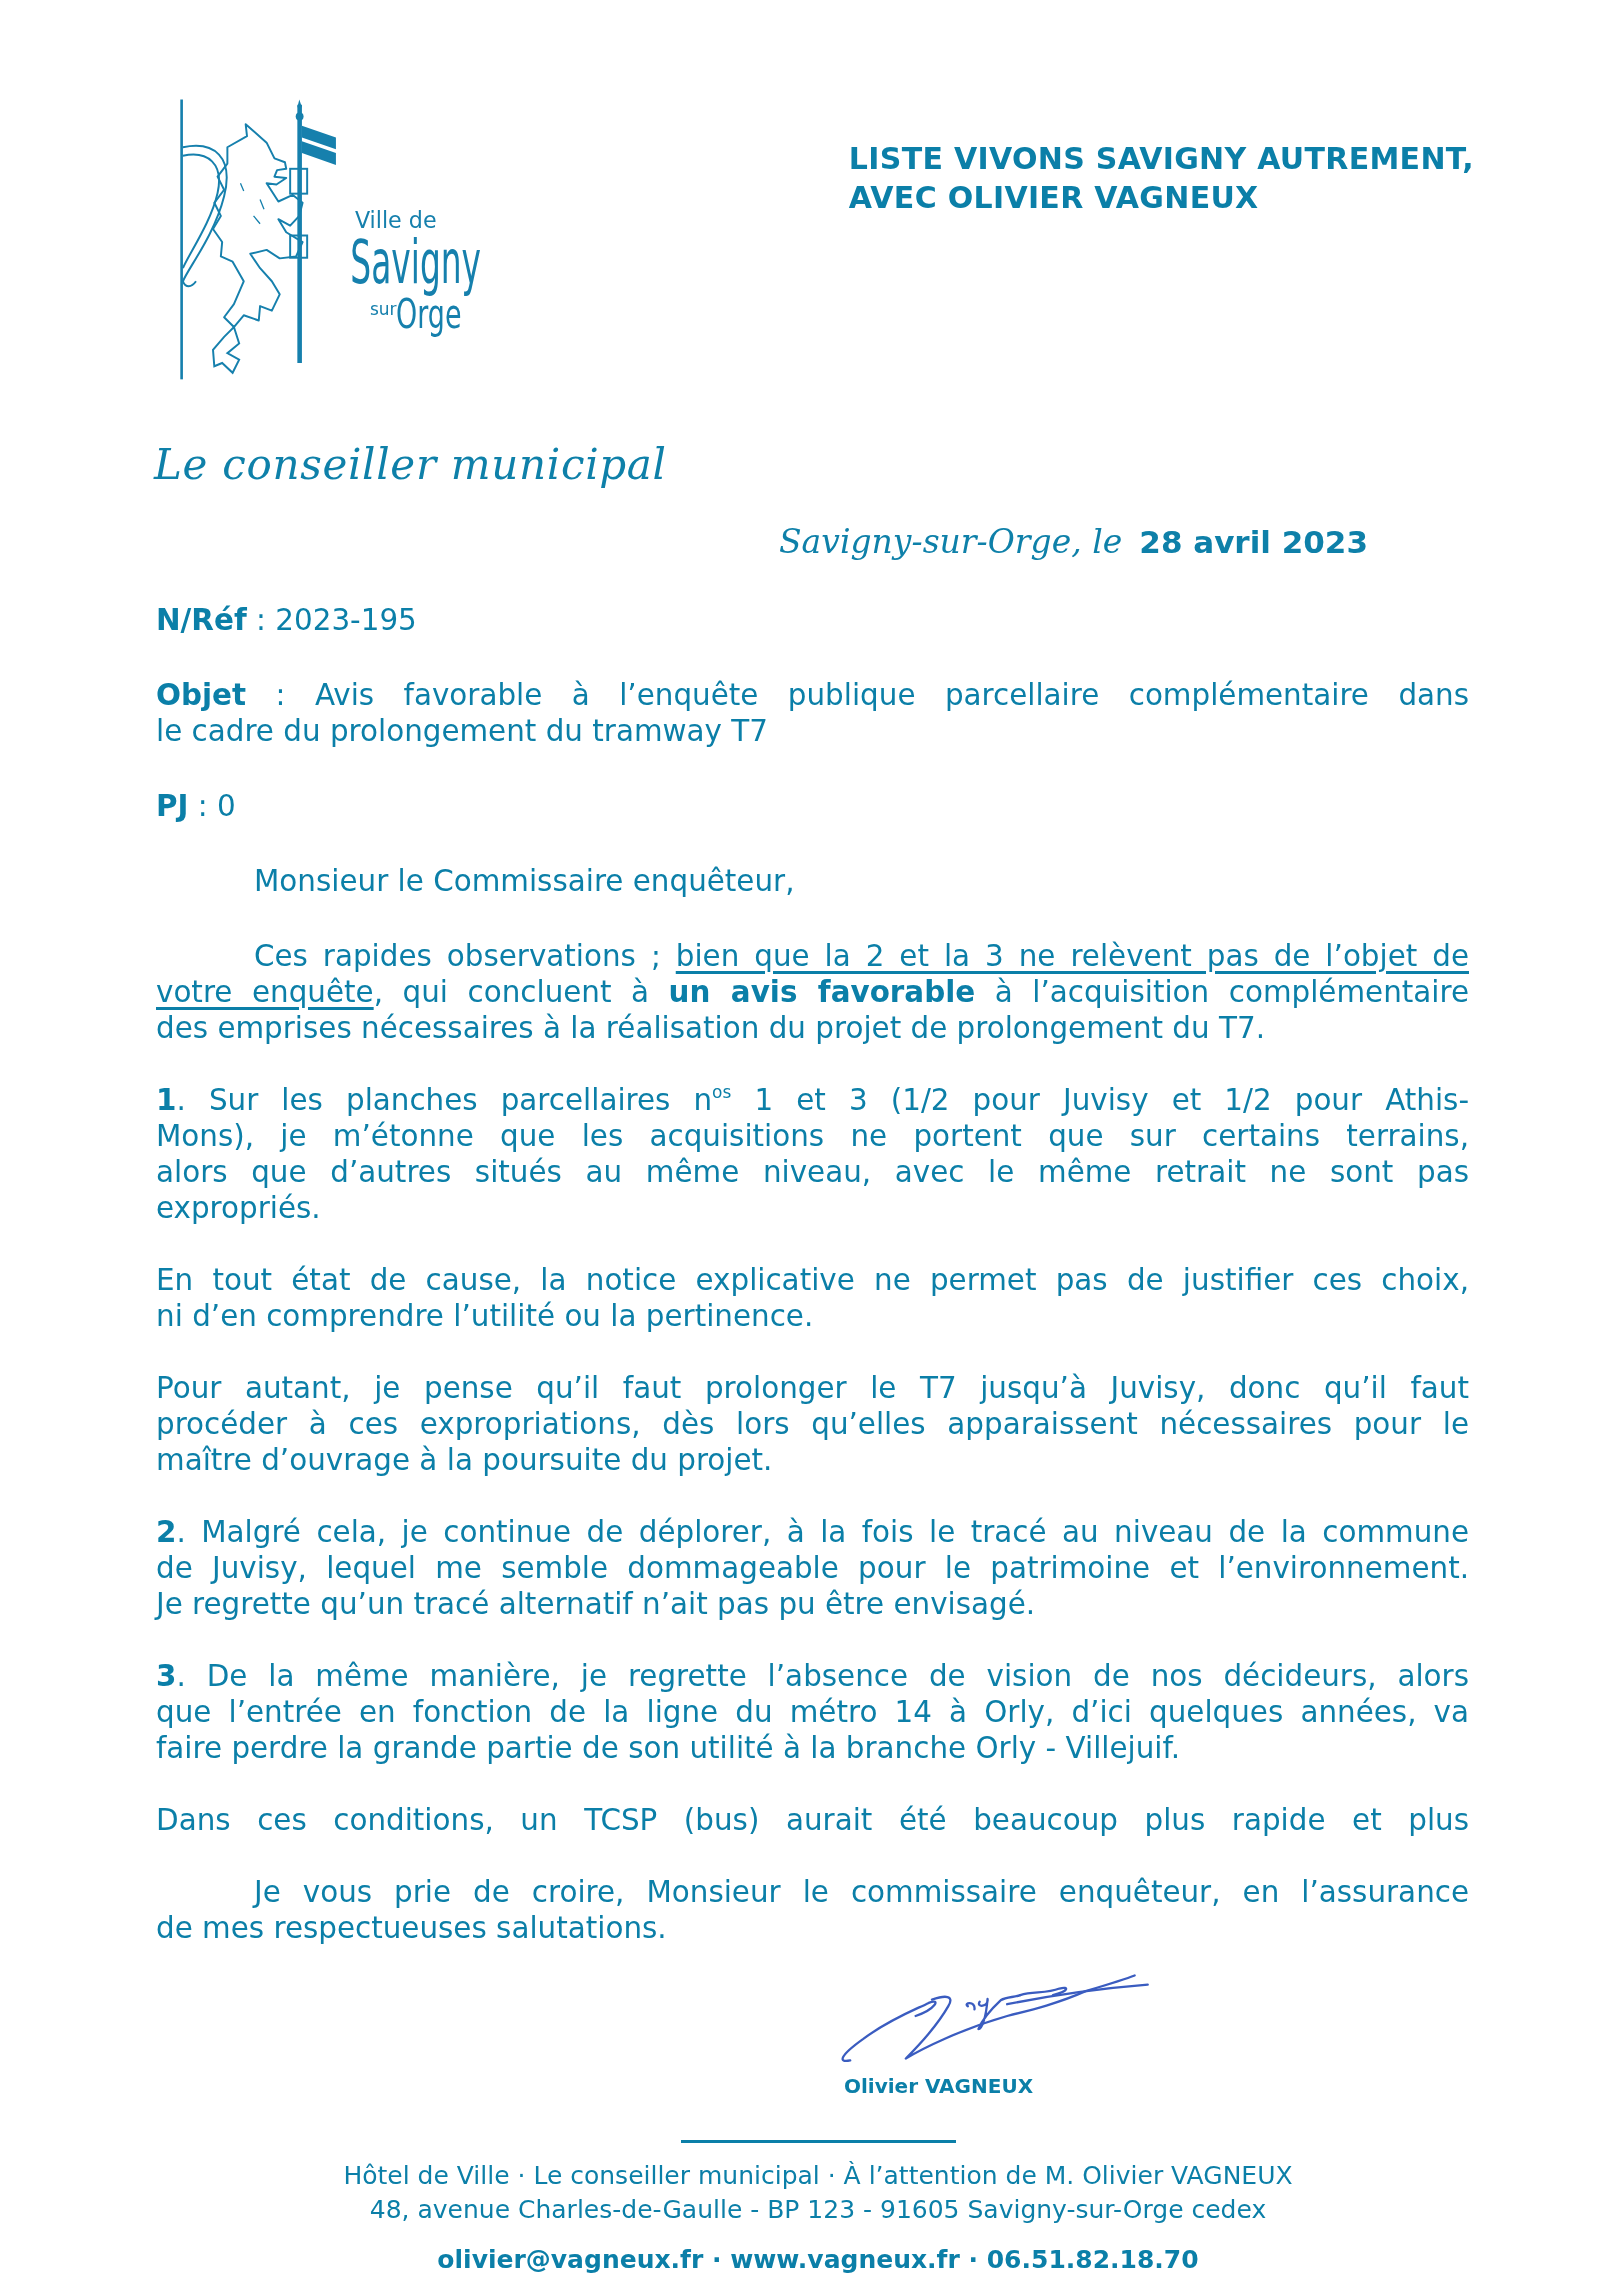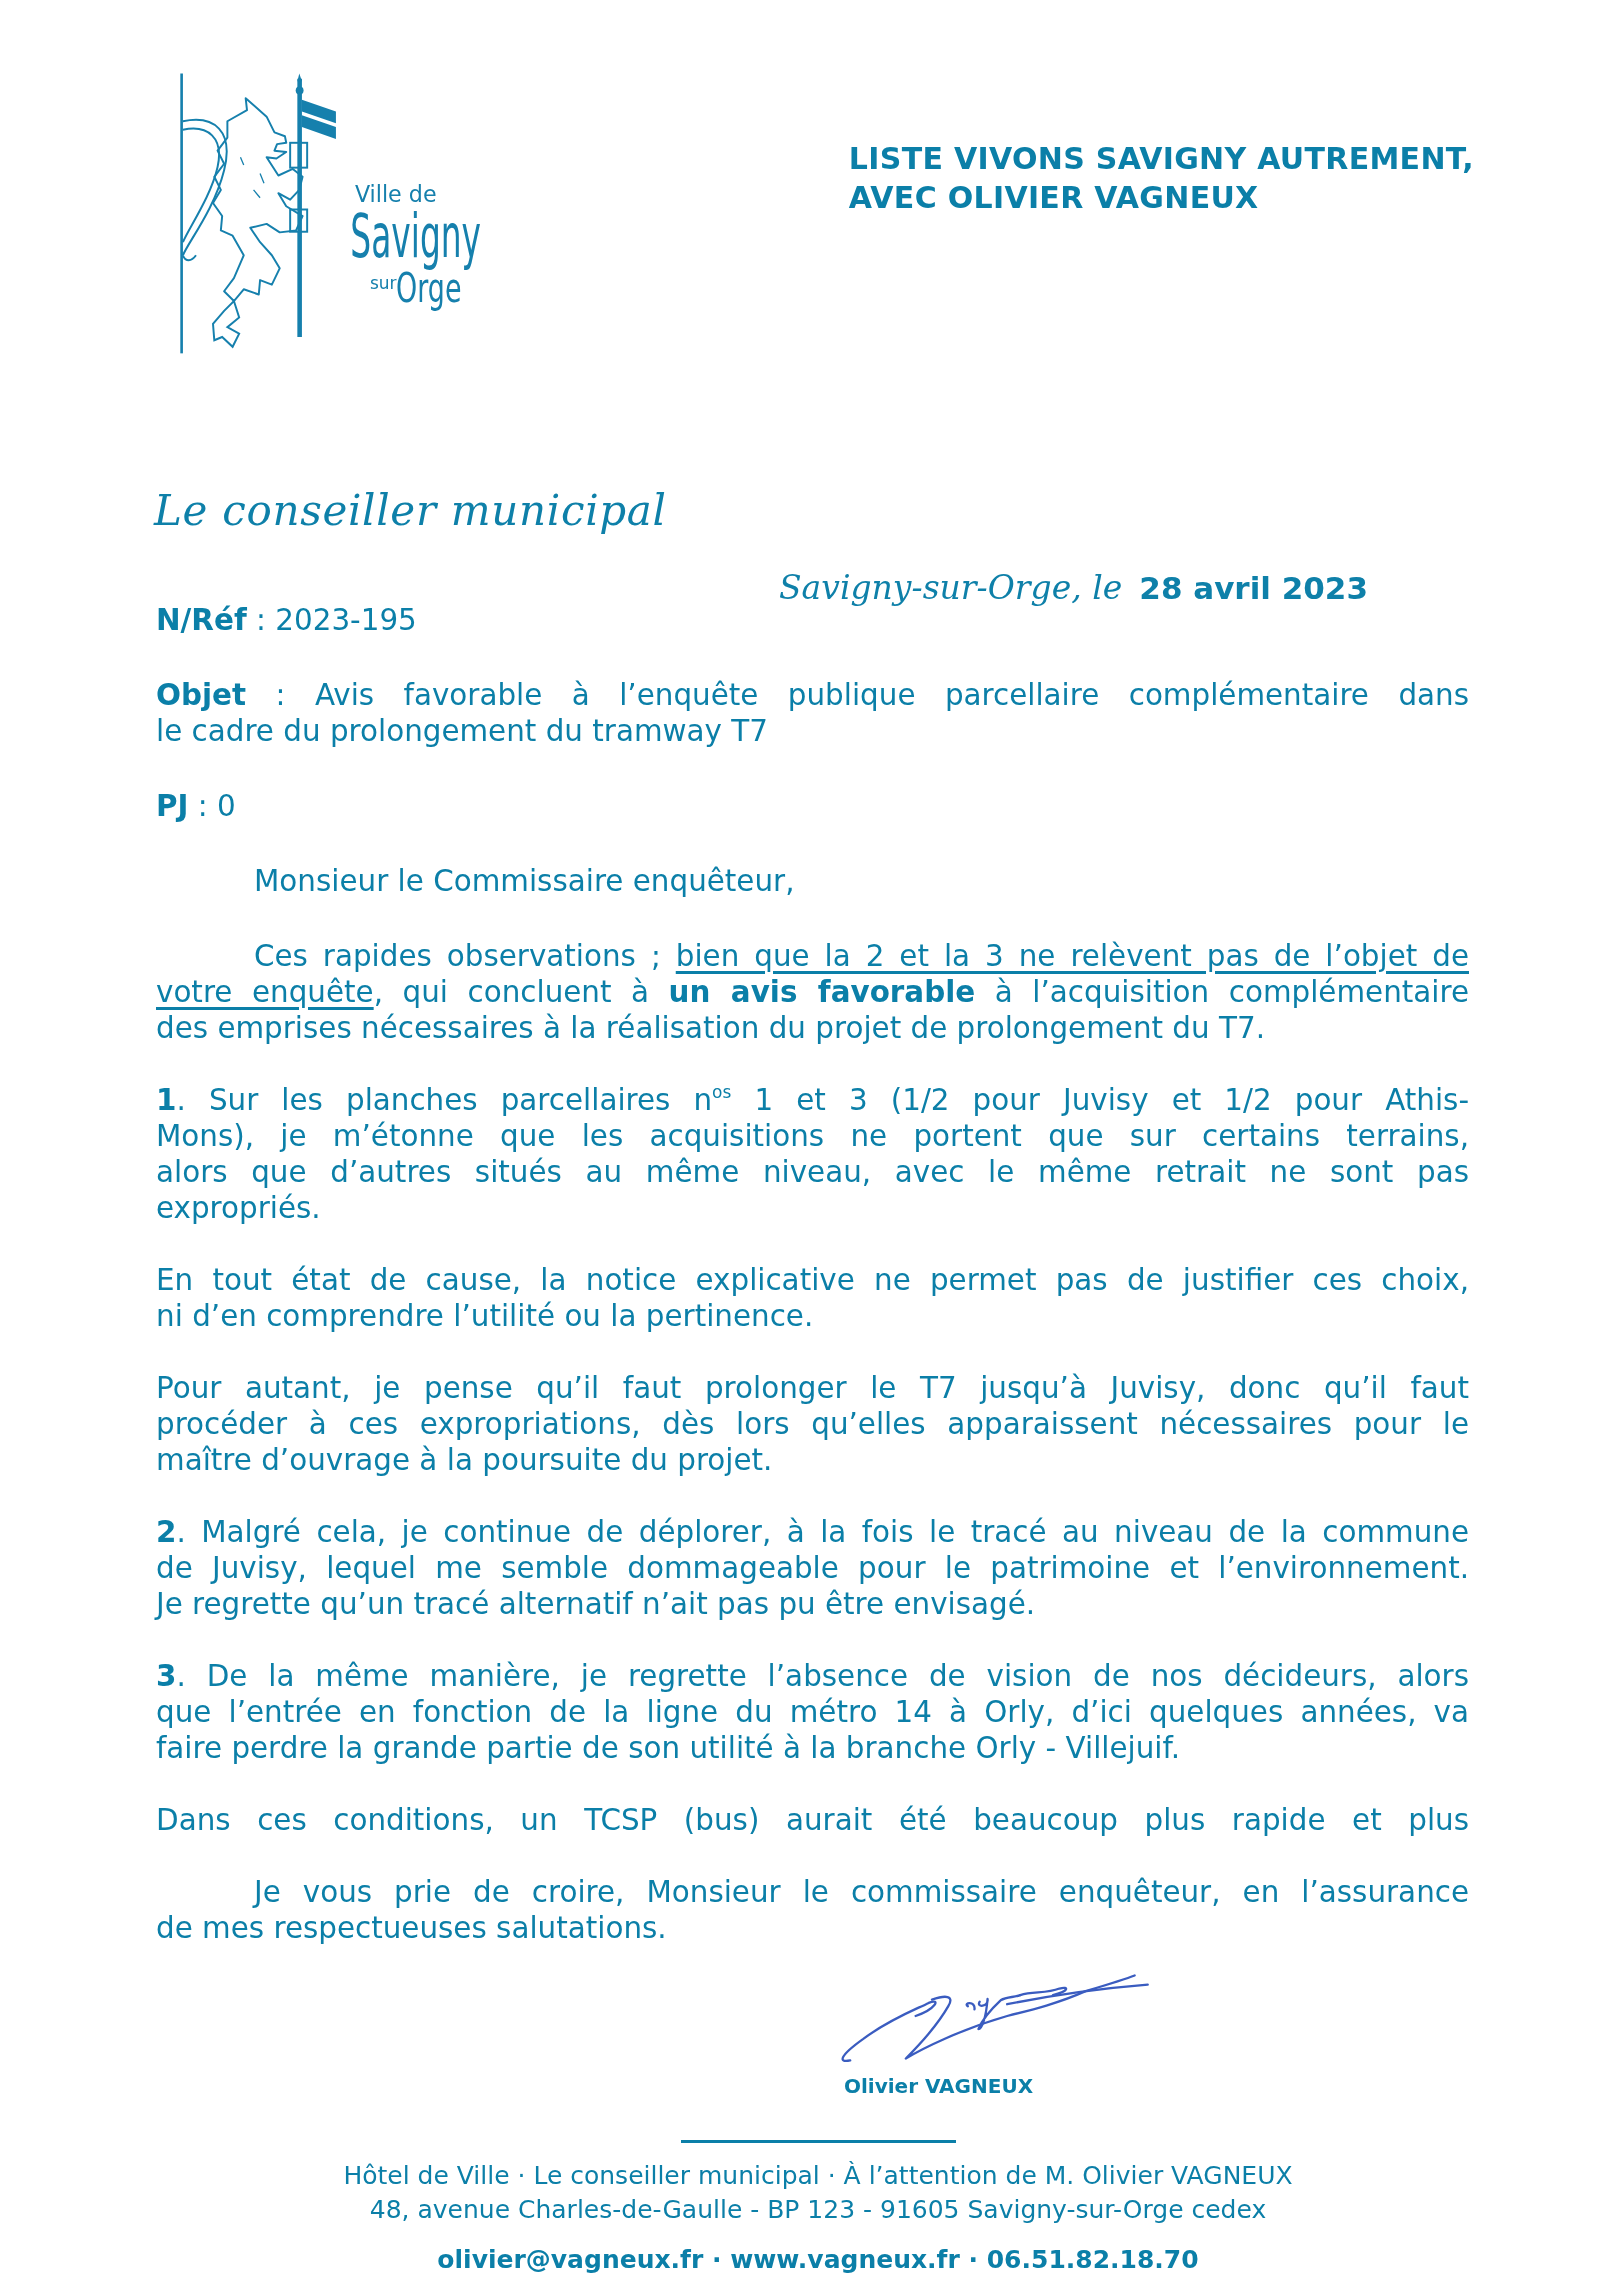--- a/index.html
+++ b/index.html
@@ -1,31 +1,31 @@
 <!DOCTYPE html>
 <html style="font-size:10.5px"><head>
 <meta charset="utf-8">
 <style>
   html, body { margin: 0; padding: 0; background: #ffffff; }
   body { width: 1623px; height: 2295px; position: relative; overflow: hidden;
          font-family: "DejaVu Sans", sans-serif; color: #0b7fa8; }
   .abs { position: absolute; }
 
   
-  #logo { left: 162px; top: 59px; width: 340px; height: 301px; }
+  #logo { left: 162px; top: 85px; width: 340px; height: 301px; }
   #logo svg { width: 100%; height: 100%; }
   .logo-text { font-family: "DejaVu Sans", sans-serif; fill: #1680ad; }
 
   
   #list-title { right: 149px; top: 139px; text-align: left;
     font-family: "DejaVu Sans", sans-serif; font-weight: bold; font-size: 30px;
     line-height: 39px; letter-spacing: 0.3px; color: #0b7fa8; }
 
   
-  .script { font-family: "DejaVu Serif", serif; font-style: italic; color: #0e80a9; margin-top: 46px; }
+  .script { font-family: "DejaVu Serif", serif; font-style: italic; color: #0e80a9; }
   #role-title { left: 154px; top: 440px; font-size: 42px; letter-spacing: 0.7px; }
   #dateline { left: 779px; top: 522px; font-size: 33px; white-space: nowrap; }
   #dateline .date { font-family: "DejaVu Sans", sans-serif; font-style: normal; font-weight: bold; font-size: 31px; margin-left: 17px; }
 
   
   .txt { font-size: 29.4px; line-height: 36px; color: #0b7fa8; }
   .bold { font-weight: bold; margin-top: 16px; }
   .u { text-decoration: underline; text-decoration-thickness: 2.6px; text-underline-offset: 5.2px; }
   sup { font-size: 17px; vertical-align: 11.8px; line-height: 0; }
 

